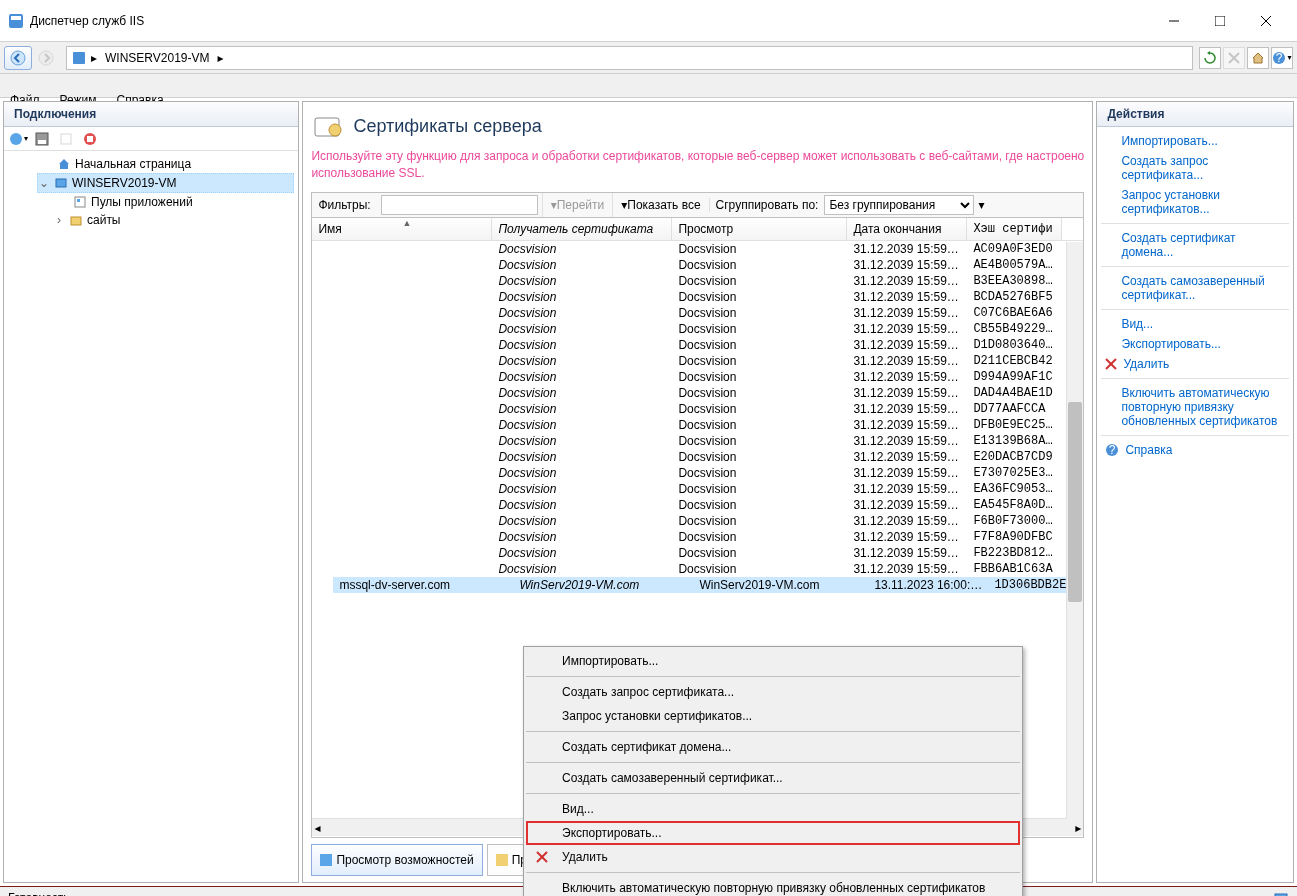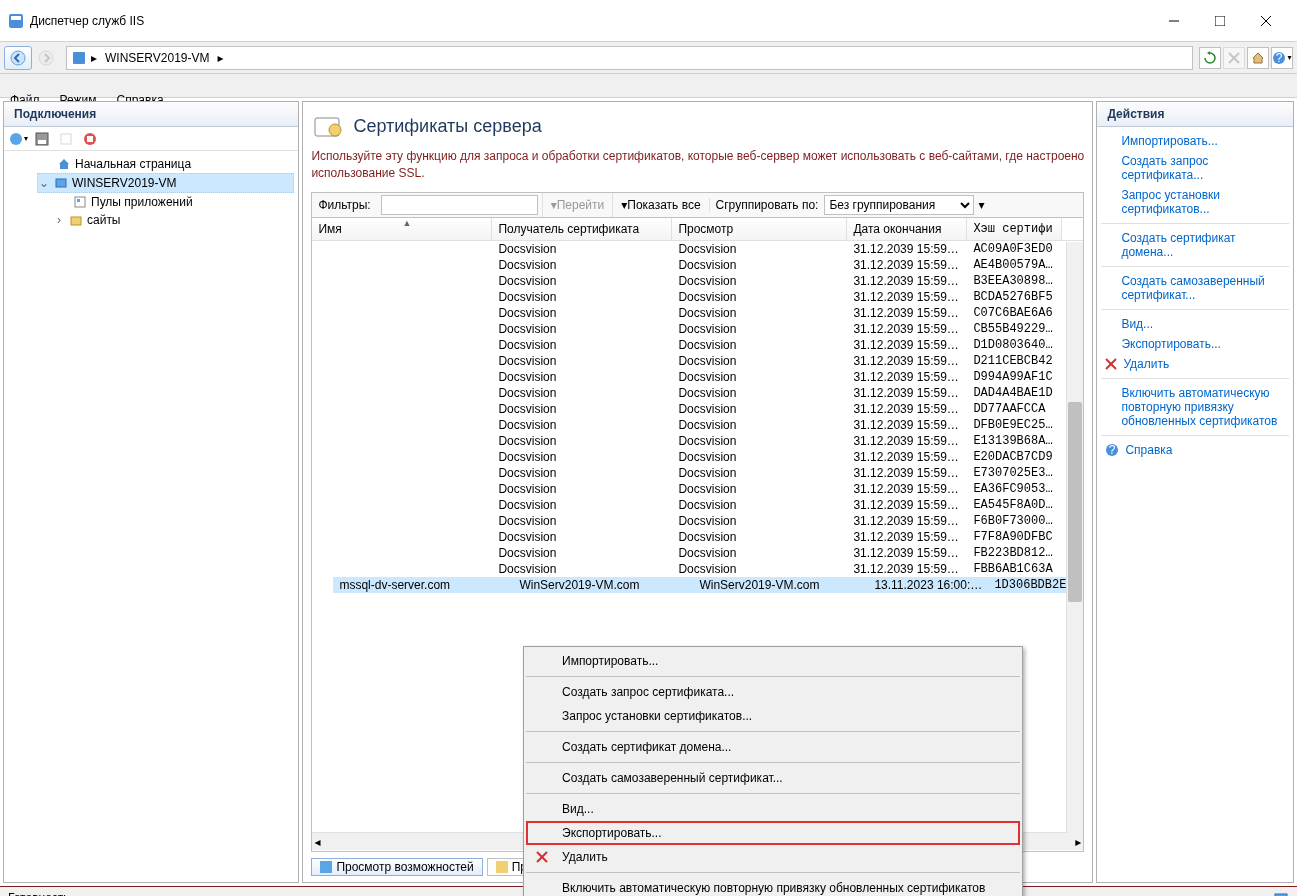--- a/index.html
+++ b/index.html
@@ -35,45 +35,45 @@
 .tree { padding: 4px; margin-left: 29px; }
 .tree-item { display: flex; align-items: center; padding: 1px 0; white-space: nowrap; }
 .tree-indent { display: inline-block; width: 16px; }
 .tree-toggle { width: 12px; text-align: center; color: #666; }
 .tree-icon { width: 16px; height: 16px; margin: 0 3px; display: inline-flex; align-items: center; justify-content: center; }
 .tree-item.selected { background: #cce8ff; border: 1px dotted #99d1ff; }
 
 .content { flex: 1; padding: 8px 8px 0 8px; display: flex; flex-direction: column; border: 1px solid #b0b0b0; margin: 3px 0; background: #fff; }
 .content-title-row { display: flex; align-items: center; gap: 10px; margin-bottom: 6px; }
 .content-title { font-size: 18px; color: #1e395b; }
-.content-desc { color: #7f1d1d; margin-bottom: 10px; line-height: 1.4; }
+.content-desc { color: #ec4899; margin-bottom: 10px; line-height: 1.4; }
 
 .filter-bar { height: 26px; border: 1px solid #c0c0c0; display: flex; align-items: center; background: #f8f8f8; }
 .filter-label { padding: 0 6px; }
 .filter-input { flex: 0 0 130px; height: 20px; border: 1px solid #c0c0c0; background: #fff; margin: 0 4px; }
 .filter-btn { padding: 0 8px; height: 100%; display: flex; align-items: center; border-left: 1px solid #e0e0e0; color: #999; }
 .filter-btn.enabled { color: #000; }
 .filter-select { height: 20px; border: 1px solid #c0c0c0; background: #fff; min-width: 150px; }
 
 .grid-wrap { flex: 1; border: 1px solid #c0c0c0; border-top: none; overflow: hidden; position: relative; }
 .grid-header { display: flex; background: #fff; border-bottom: 1px solid #e0e0e0; }
 .grid-header-cell { padding: 4px 6px; border-right: 1px solid #e0e0e0; background: linear-gradient(#fff,#f4f4f4); }
 .grid-body { overflow: auto; height: calc(100% - 24px - 18px); }
 .grid-row { display: flex; }
 .grid-row.selected { background: #cce8ff; margin-left: 21px; }
 .grid-cell { padding: 1px 6px; overflow: hidden; white-space: nowrap; text-overflow: ellipsis; }
 .col-name { width: 180px; }
-.col-issued { width: 180px; }
+.col-issued { width: 180px; font-style: italic; }
 .col-issuer { width: 175px; }
 .col-expire { width: 120px; }
 .col-hash { width: 95px; font-family: Liberation Mono, monospace; }
 .grid-hscroll { height: 18px; background: #f0f0f0; border-top: 1px solid #e0e0e0; display: flex; align-items: center; justify-content: space-between; padding: 0 2px; }
 
 .bottom-tabs { display: flex; padding: 6px 0 6px 0; gap: 4px; }
-.btab { border: 1px solid #c0c0c0; background: #fdfdfd; padding: 1px 8px; display: flex; align-items: center; gap: 4px; }
+.btab { border: 1px solid #c0c0c0; background: #fdfdfd; padding: 8px 8px; display: flex; align-items: center; gap: 4px; }
 .btab.active { background: linear-gradient(#fdfeff,#e2eefc); border-color: #8faede; }
 
 .actions { width: 200px; }
 .actions .body { padding: 4px; }
 .action-link { color: #0066cc; padding: 3px 4px 3px 20px; cursor: pointer; position: relative; }
 .action-row { display: flex; align-items: center; padding: 3px 4px; gap: 6px; }
 .action-sep { border-top: 1px solid #e0e0e0; margin: 4px 0; }
 
 .statusbar { height: 22px; background: #f0f0f0; border-top: 1px solid #7f1d1d; display: flex; align-items: center; padding: 0 8px; justify-content: space-between; }
 

